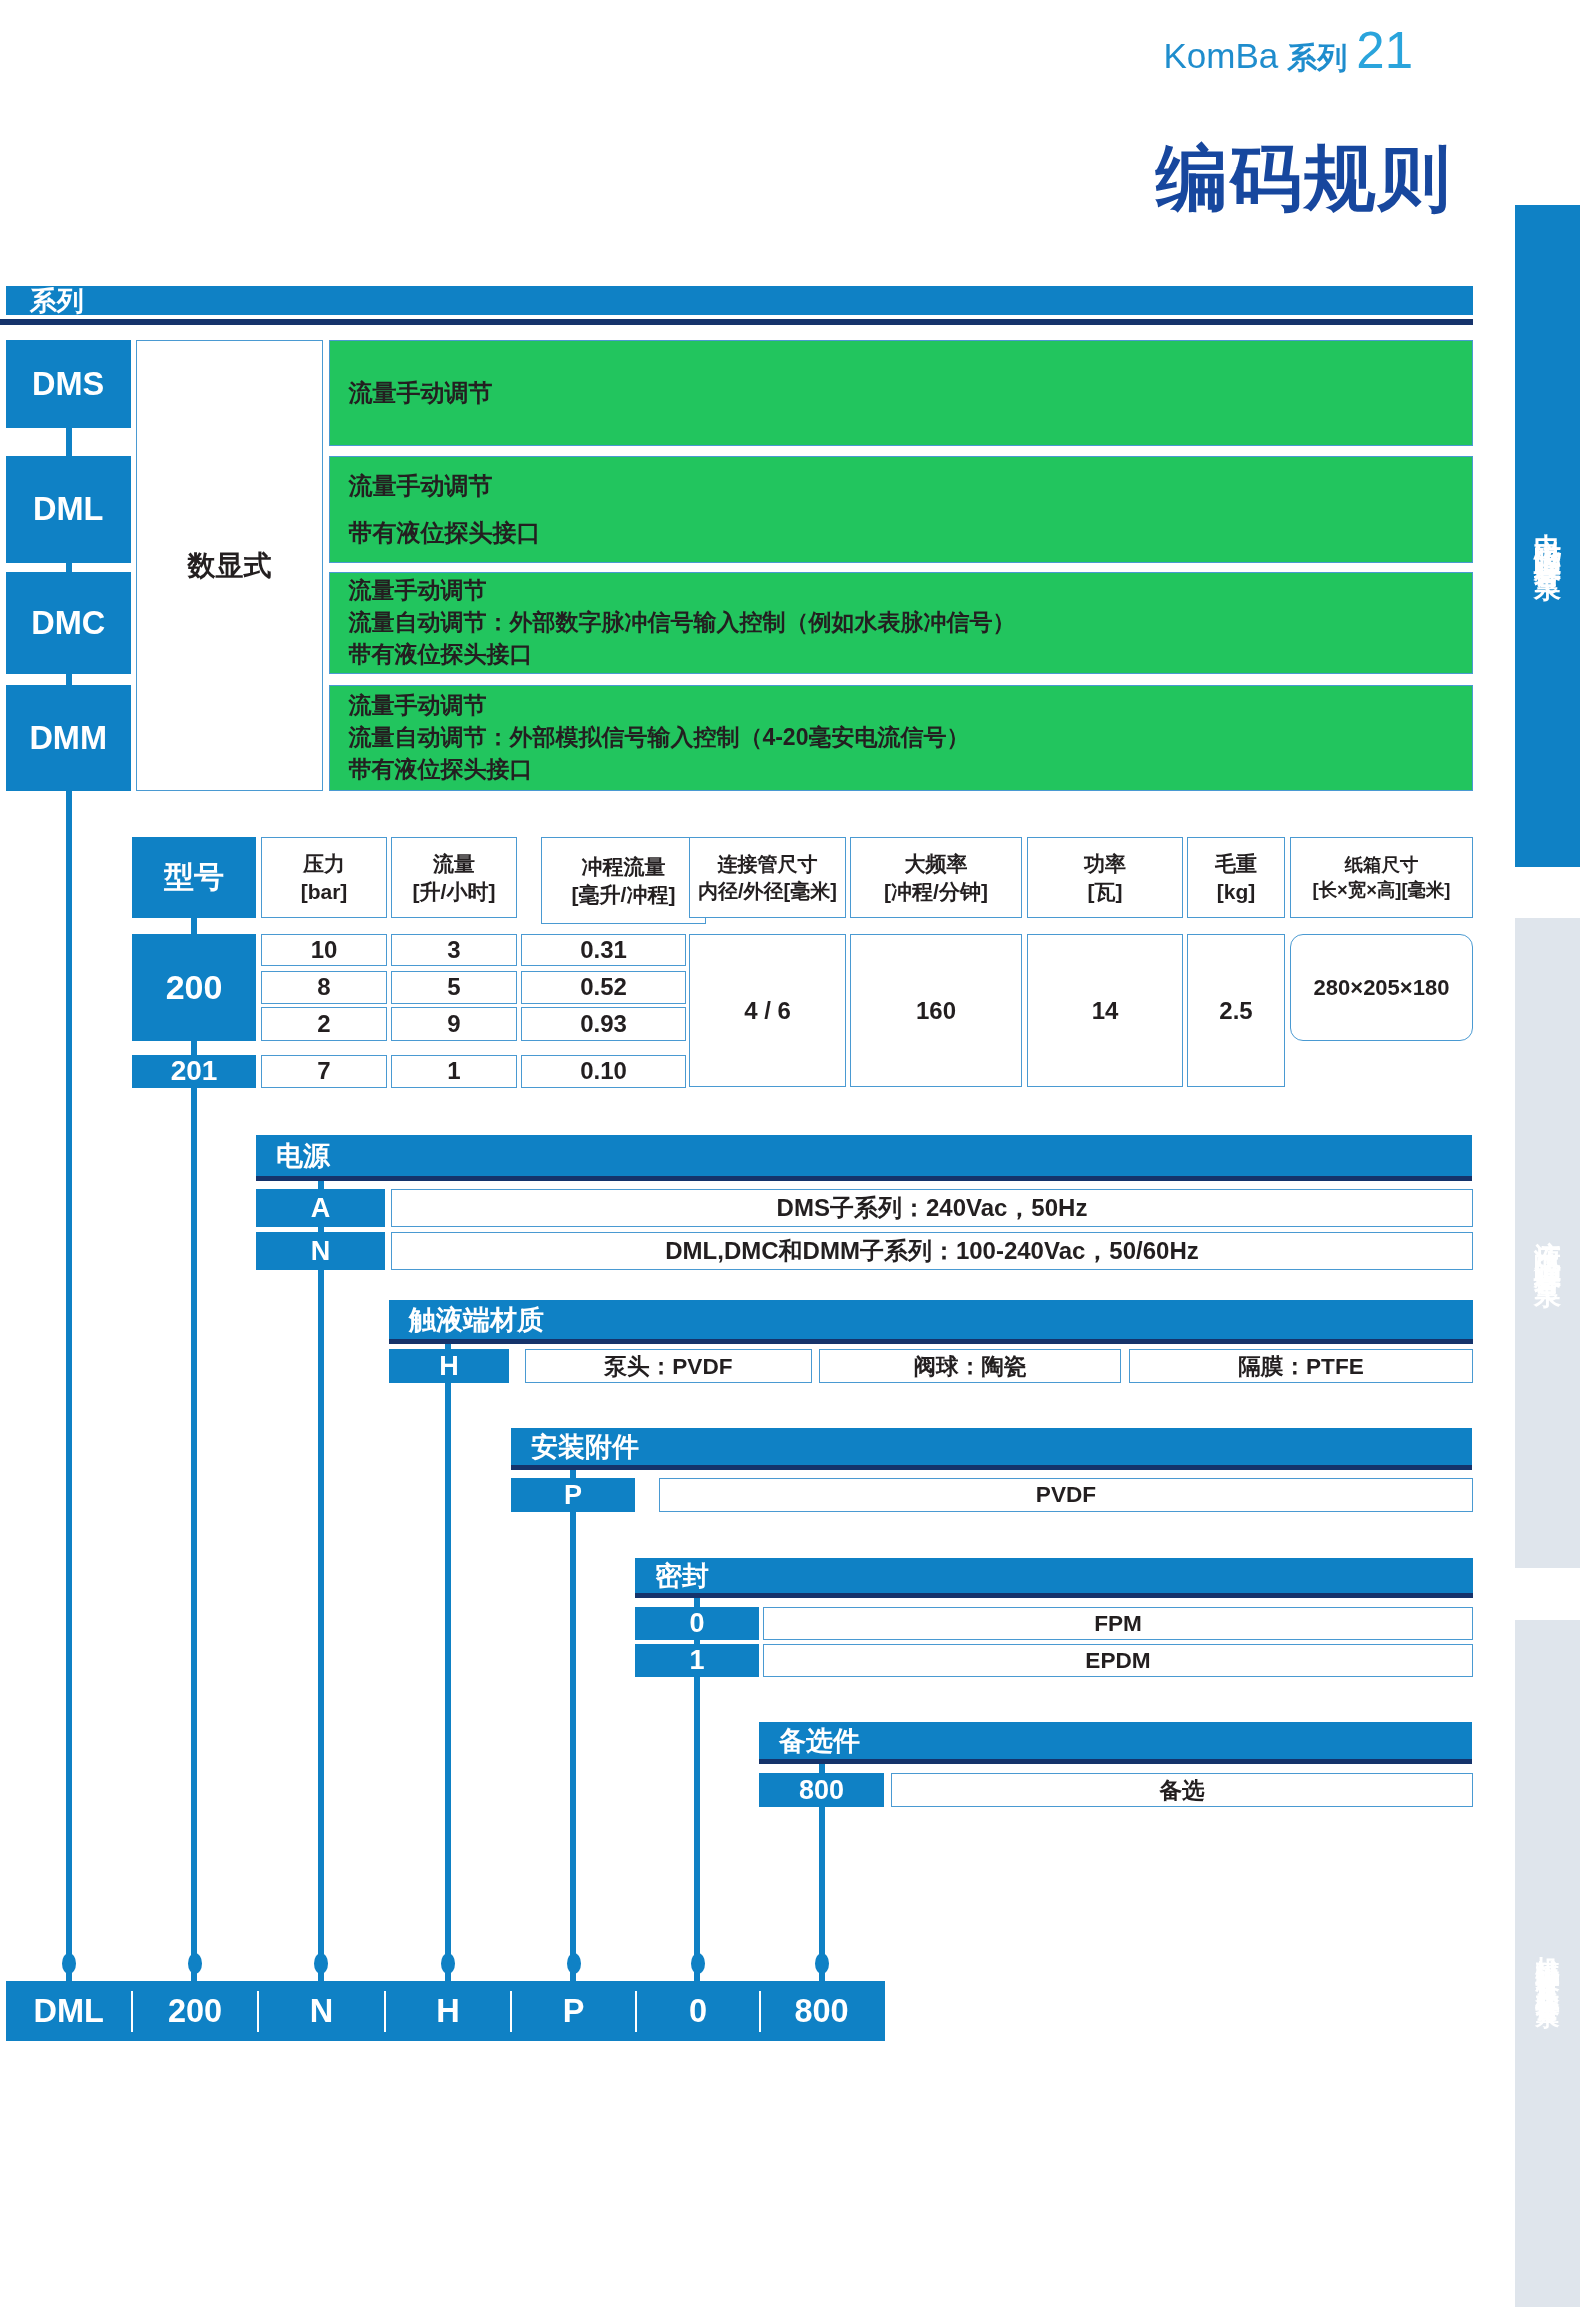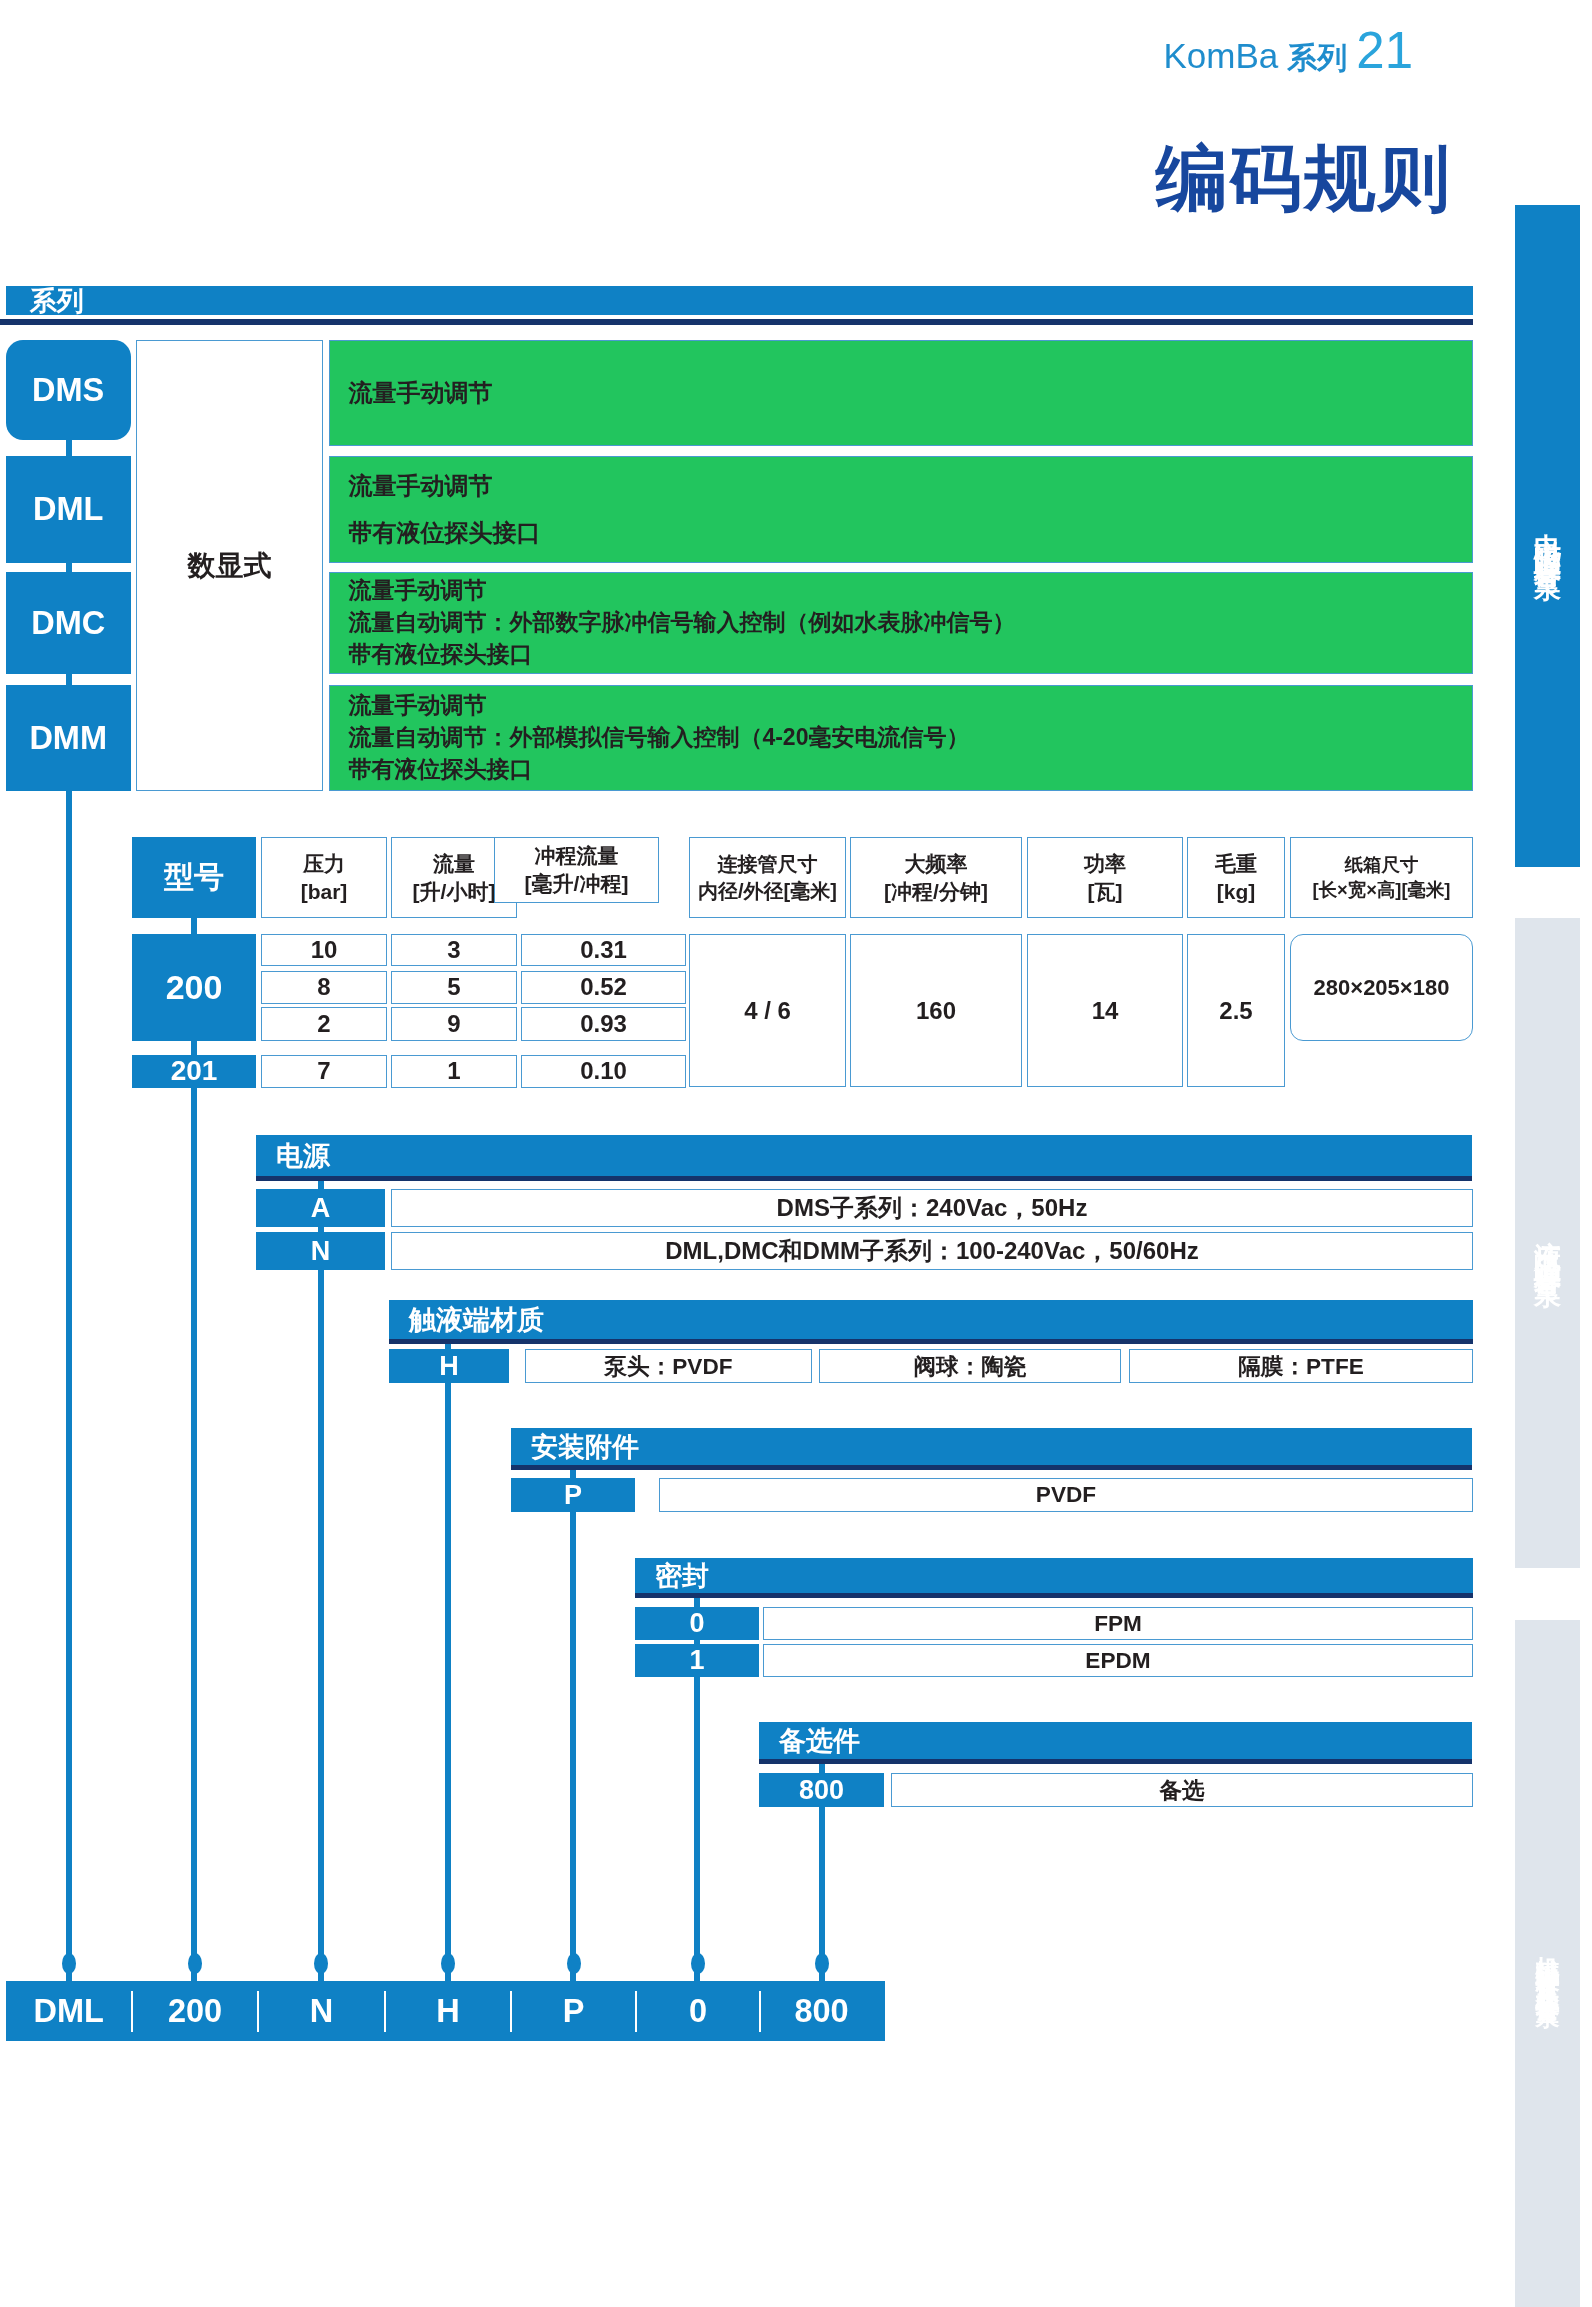--- a/index.html
+++ b/index.html
@@ -62,21 +62,21 @@
   <div class="abs" style="left:0px;top:319px;width:1473px;height:5.7px;background:var(--navy);z-index:3;"></div>
 
   <div class="spine" style="left:66px;top:396px;height:1586px;"></div>
   <div class="spine" style="left:191px;top:883px;height:1098px;"></div>
   <div class="spine" style="left:318px;top:1158px;height:823px;"></div>
   <div class="spine" style="left:445px;top:1321px;height:660px;"></div>
   <div class="spine" style="left:570px;top:1448px;height:533px;"></div>
   <div class="spine" style="left:694px;top:1575px;height:406px;"></div>
   <div class="spine" style="left:819px;top:1741px;height:240px;"></div>
 
-  <div class="abs bluebox" style="left:5.7px;top:340px;width:125px;height:100px;font-size:32.5px;border-radius:17px;">DMS</div>
+  <div class="abs bluebox" style="left:5.7px;top:340px;width:125px;height:88px;font-size:32.5px;">DMS</div>
   <div class="abs bluebox" style="left:5.7px;top:456px;width:125px;height:107px;font-size:32.5px;">DML</div>
   <div class="abs bluebox" style="left:5.7px;top:572px;width:125px;height:102px;font-size:32.5px;">DMC</div>
   <div class="abs bluebox" style="left:5.7px;top:685px;width:125px;height:106px;font-size:32.5px;">DMM</div>
 
   <div class="abs wbox" style="left:136px;top:340px;width:187px;height:451px;font-size:28px;font-weight:700;">数显式</div>
 
   <div class="abs desc" style="left:329px;top:340px;width:1144px;height:106px;">
     <div>流量手动调节</div>
   </div>
   <div class="abs desc" style="left:329px;top:456px;width:1144px;height:107px;gap:12.7px;">
@@ -96,21 +96,21 @@
 
   <div class="abs bluebox" style="left:132px;top:837px;width:124px;height:81px;font-size:30px;">型号</div>
   <div class="abs wbox hcell" style="left:261px;top:837px;width:126px;height:81px;">
     <div>压力</div>
     <div>[bar]</div>
   </div>
   <div class="abs wbox hcell" style="left:391px;top:837px;width:126px;height:81px;">
     <div>流量</div>
     <div>[升/小时]</div>
   </div>
-  <div class="abs wbox hcell" style="left:494px;top:837px;width:165px;height:66px;">
+  <div class="abs wbox hcell" style="left:541px;top:837px;width:165px;height:87px;">
     <div>冲程流量</div>
     <div>[毫升/冲程]</div>
   </div>
   <div class="abs wbox hcell" style="left:689px;top:837px;width:157px;height:81px;font-size:20px;">
     <div>连接管尺寸</div>
     <div>内径/外径[毫米]</div>
   </div>
   <div class="abs wbox hcell" style="left:850px;top:837px;width:172px;height:81px;">
     <div>大频率</div>
     <div>[冲程/分钟]</div>

